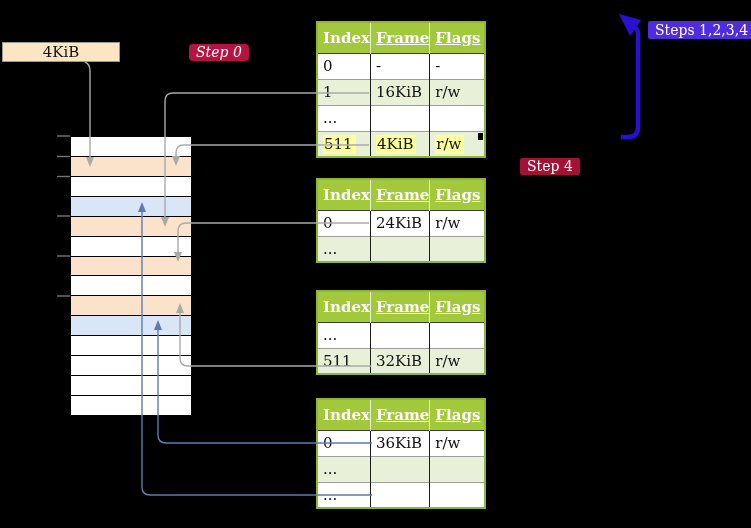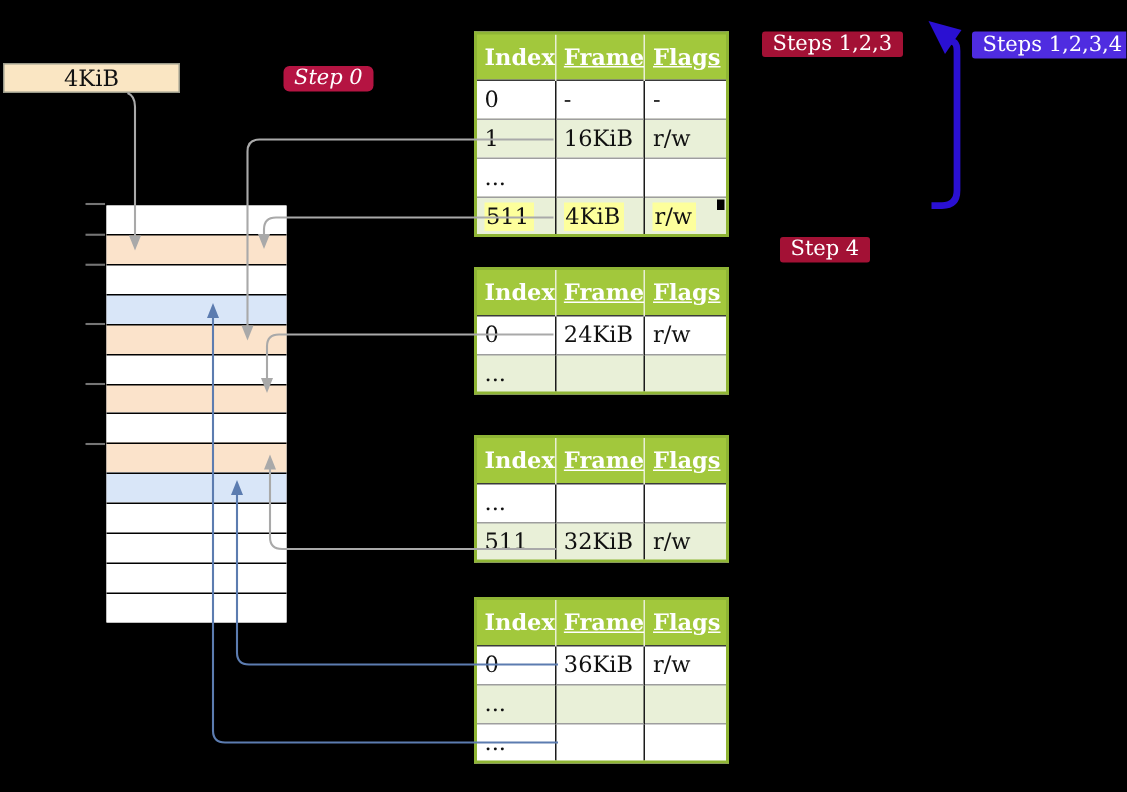--- a/index.html
+++ b/index.html
@@ -43,21 +43,20 @@
 </head>
 <body>
 
 <div id="canvas">
 
   <div class="frame-box">
     <span>4KiB</span>
   </div>
 
   <div class="badge r0">Step 0</div>
-  <div class="badge r123">Steps 1,2,3</div>
   <div class="badge b1234">Steps 1,2,3,4</div>
   <div class="badge r4">Step 4</div>
 
   <div class="memcol">
     <div class="memrow c-white"></div>
     <div class="memrow c-peach"></div>
     <div class="memrow c-white"></div>
     <div class="memrow c-blue"></div>
     <div class="memrow c-peach"></div>
     <div class="memrow c-white"></div>

